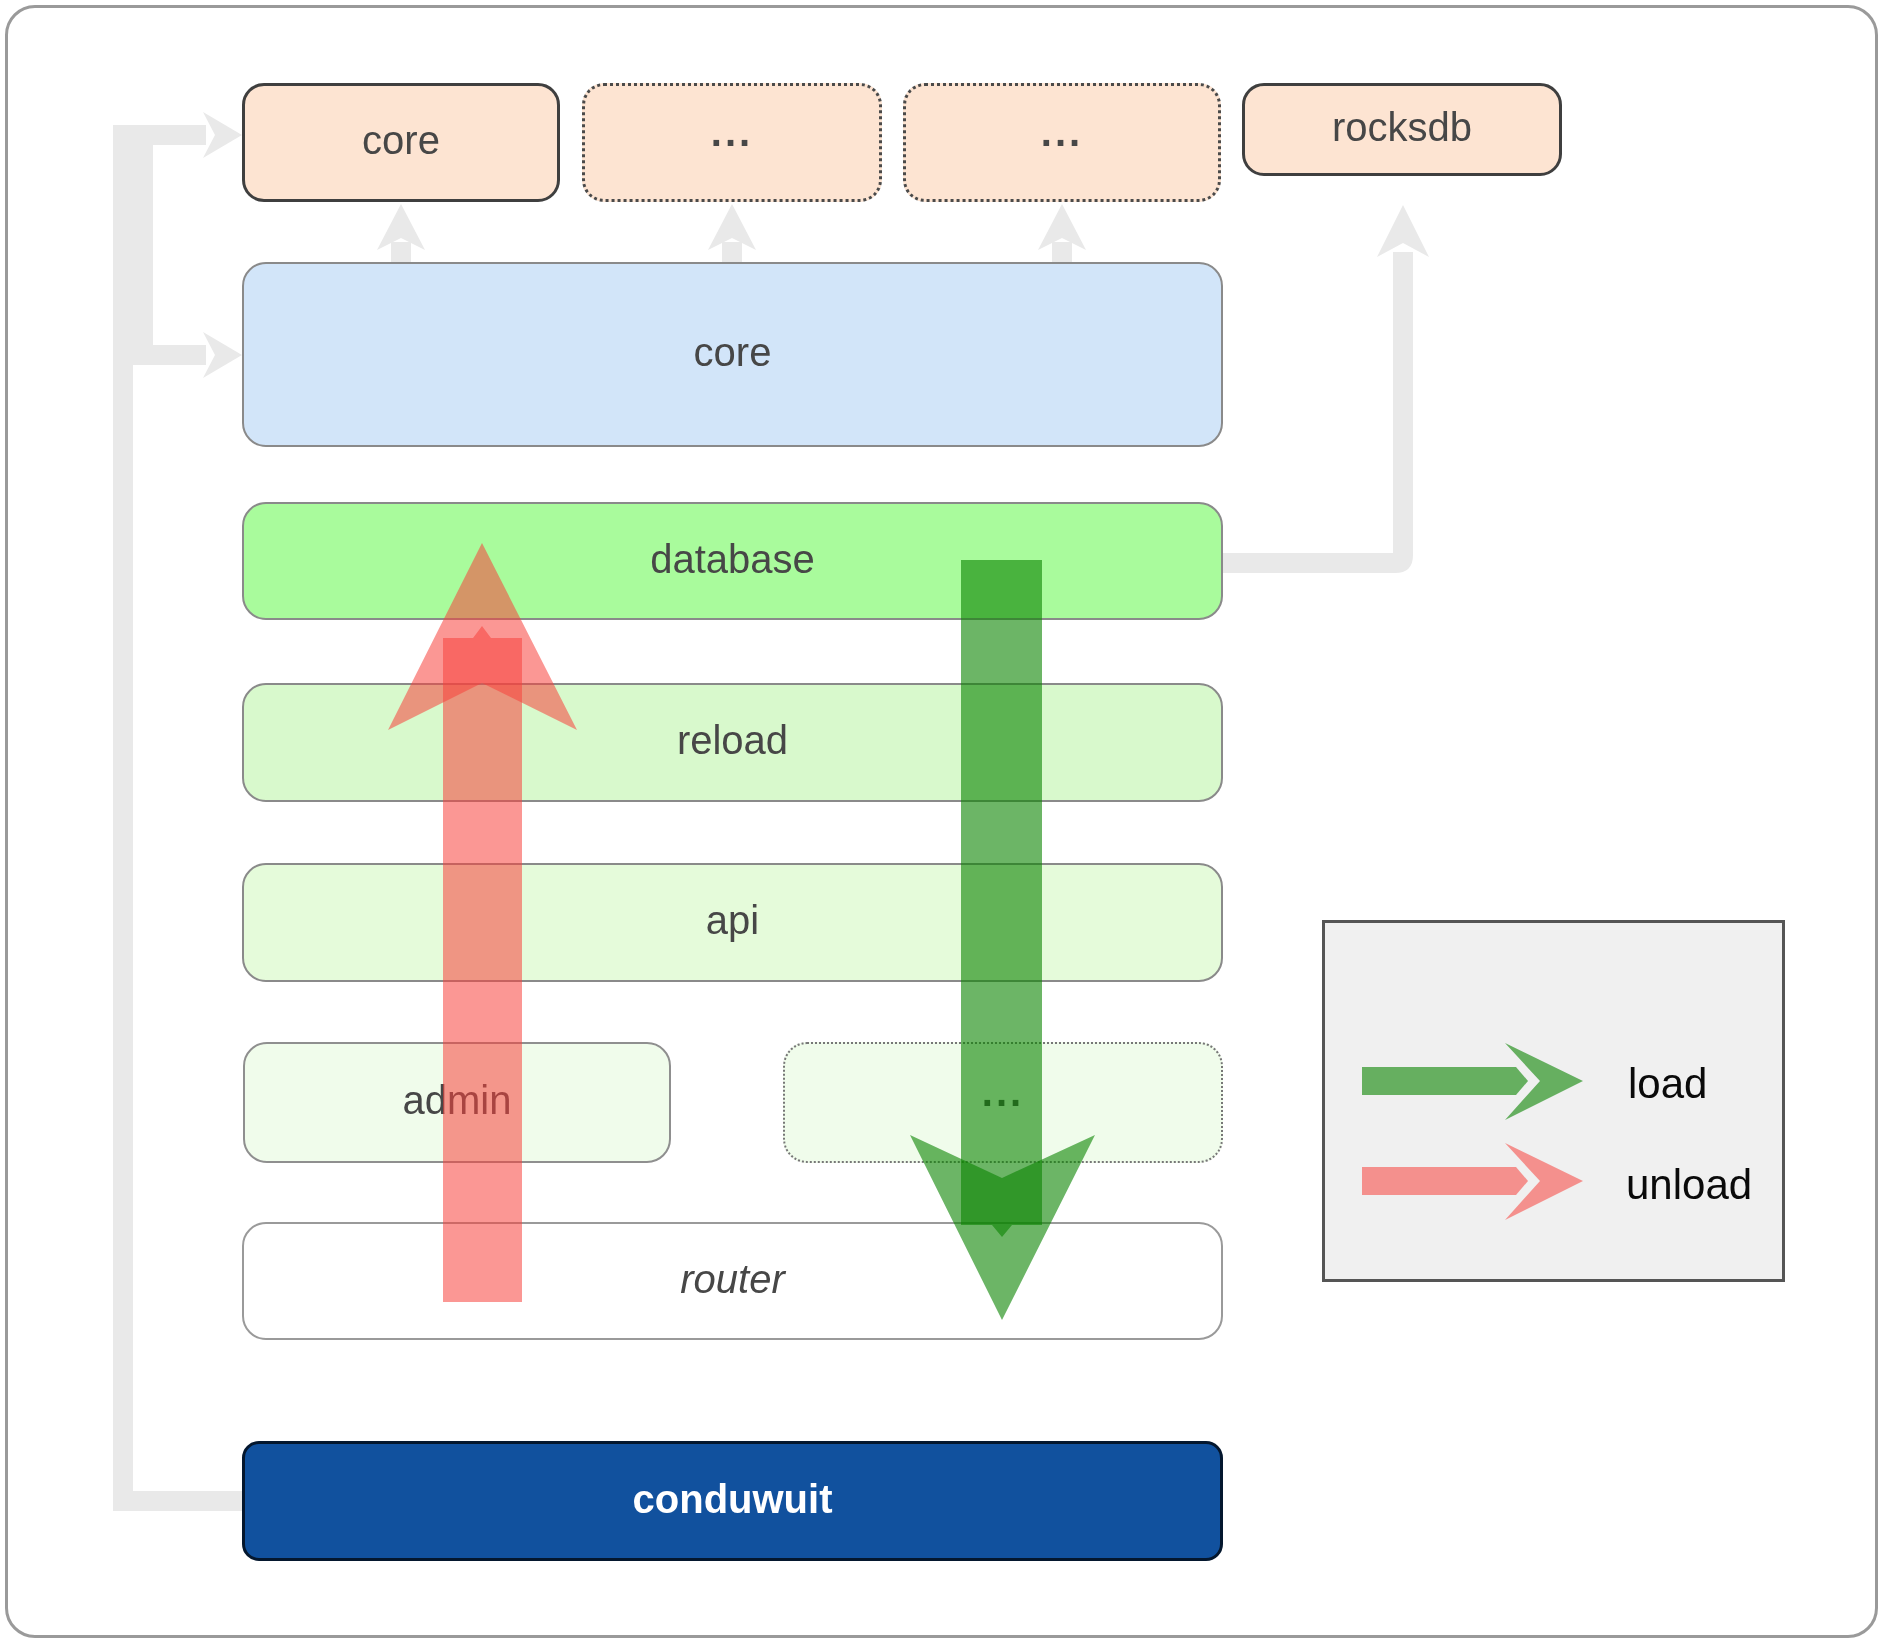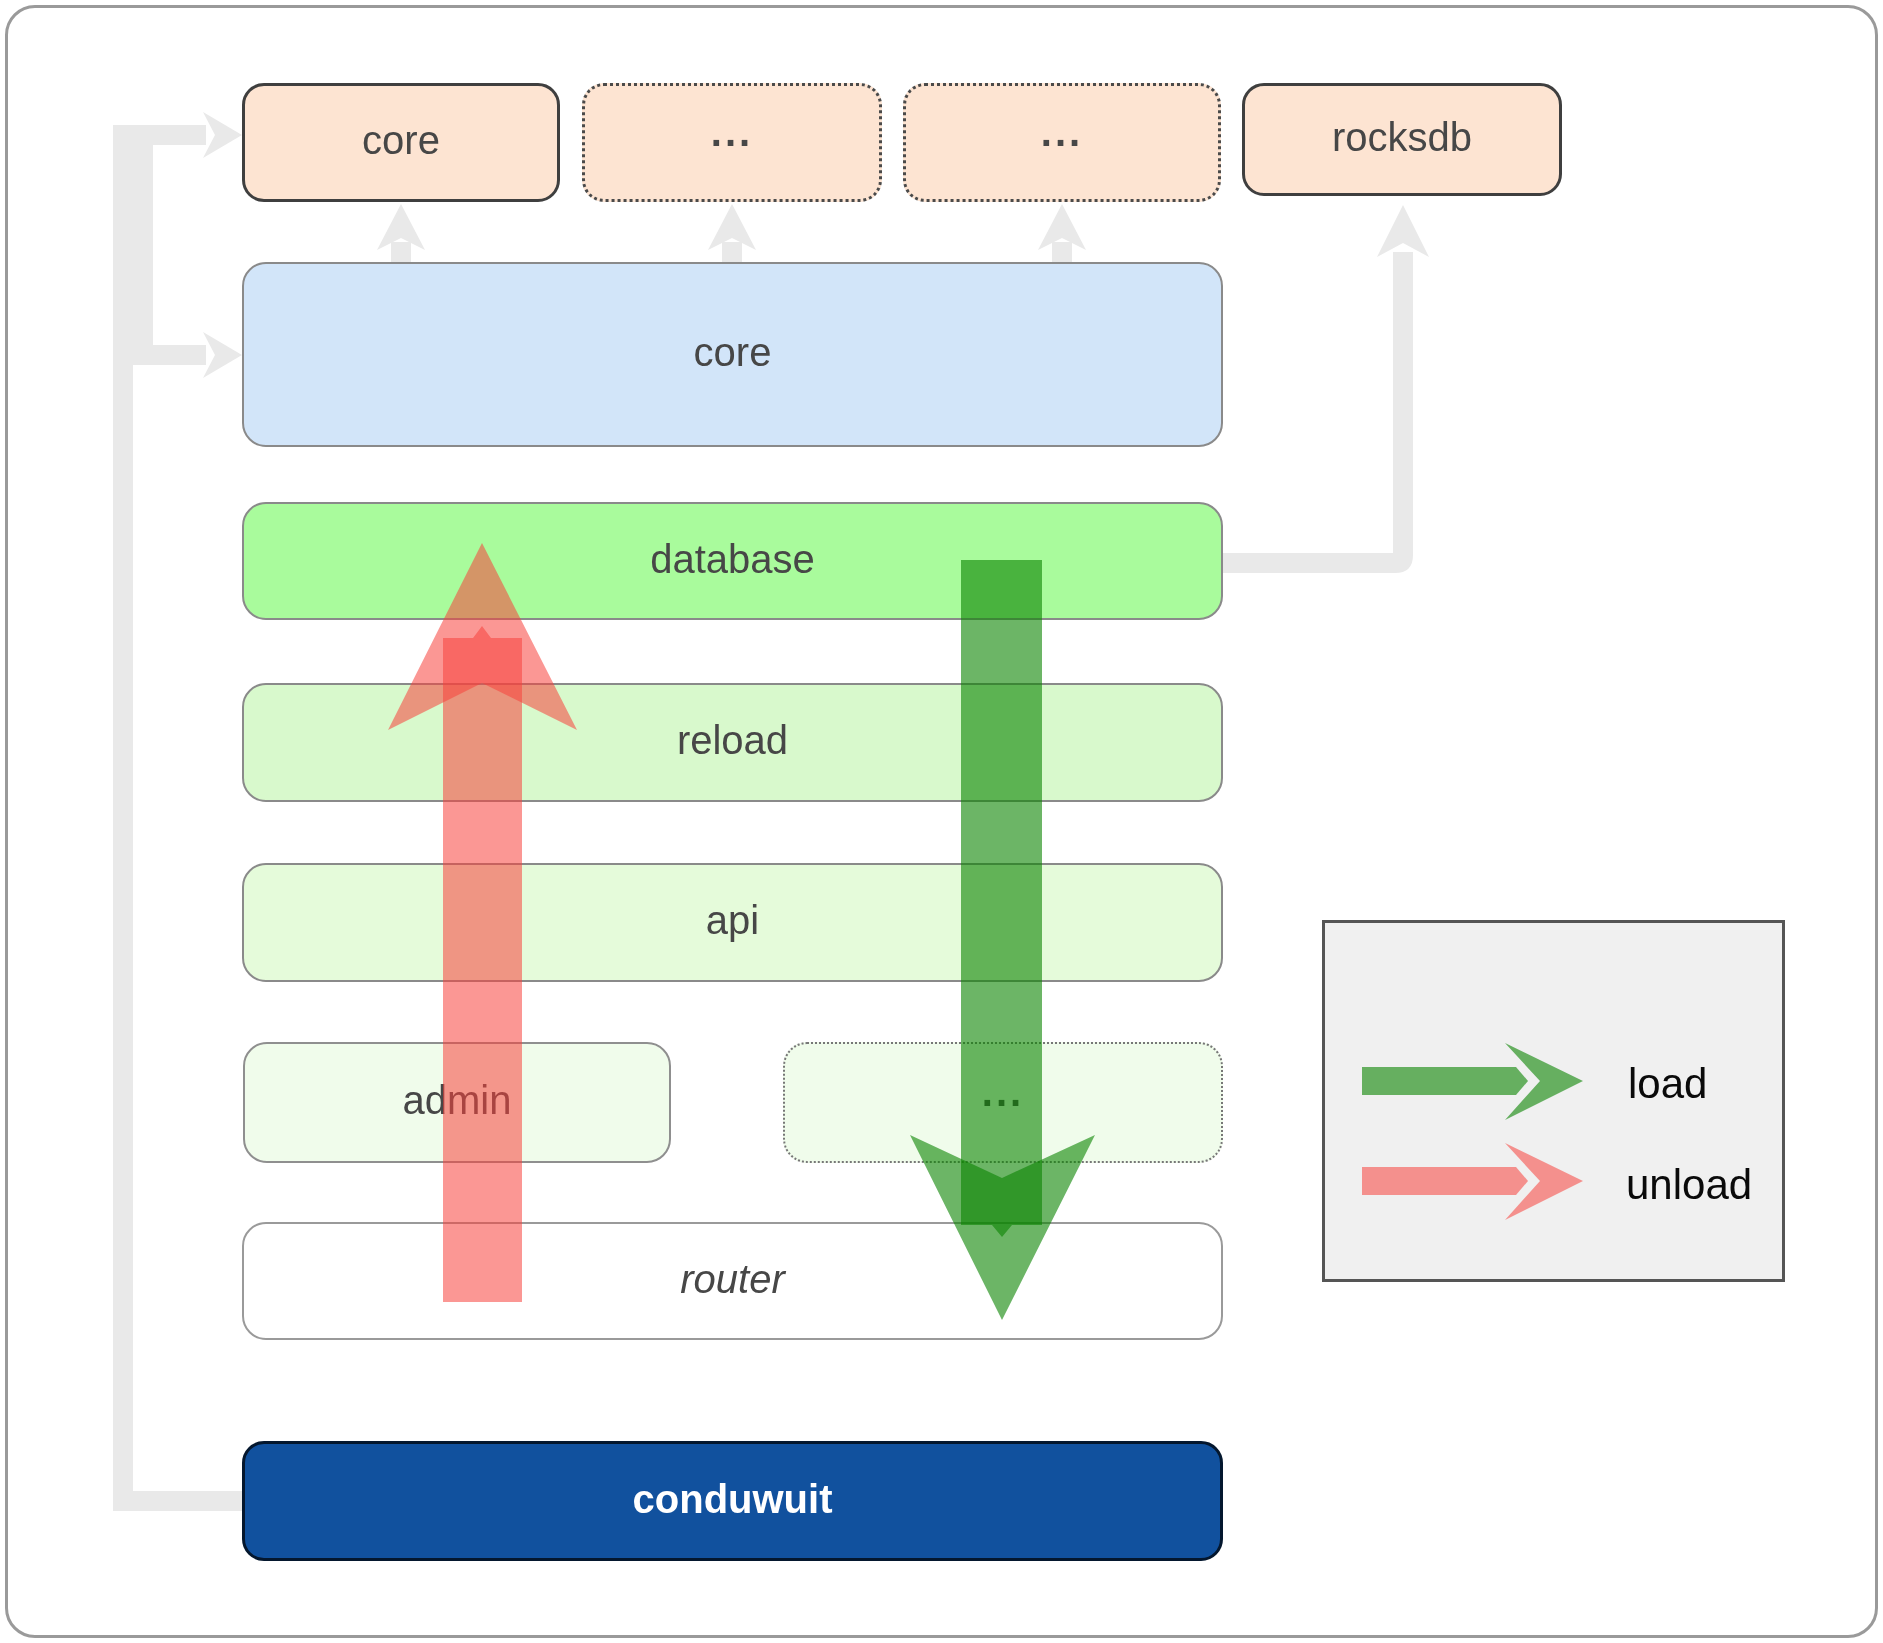--- a/index.html
+++ b/index.html
@@ -56,21 +56,21 @@
 
 <div class="node peach" style="left:242px;top:83px;width:318px;height:119px;">
   <span class="lbl">core</span>
 </div>
 <div class="node peach-dotted" style="left:582px;top:83px;width:300px;height:119px;">
   <span class="dots">...</span>
 </div>
 <div class="node peach-dotted" style="left:903px;top:83px;width:318px;height:119px;">
   <span class="dots">...</span>
 </div>
-<div class="node peach" style="left:1242px;top:83px;width:320px;height:113px;">
+<div class="node peach" style="left:1242px;top:83px;width:320px;height:93px;">
   <span class="lbl">rocksdb</span>
 </div>
 
 <div class="node blue" style="left:242px;top:262px;width:981px;height:185px;">
   <span class="lbl">core</span>
 </div>
 
 <div class="node gbright" style="left:242px;top:502px;width:981px;height:118px;">
   <span class="lbl">database</span>
 </div>
@@ -87,21 +87,21 @@
   <span class="lbl">admin</span>
 </div>
 <div class="node gfaint-dotted" style="left:783px;top:1042px;width:440px;height:121px;">
   <span class="dots">...</span>
 </div>
 
 <div class="node white" style="left:242px;top:1222px;width:981px;height:118px;font-style:italic;">
   <span class="lbl">router</span>
 </div>
 
-<div class="node navy" style="left:242px;top:1441px;width:981px;height:120px;">
+<div class="node navy" style="left:242px;top:1441px;width:981px;height:120px;border-radius:17px;">
   <span class="lbl">conduwuit</span>
 </div>
 
 <div class="legend">
   <div class="legend-label load">load</div>
   <div class="legend-label unload">unload</div>
 </div>
 
 <svg class="lyr" viewBox="0 0 1883 1643">
 

